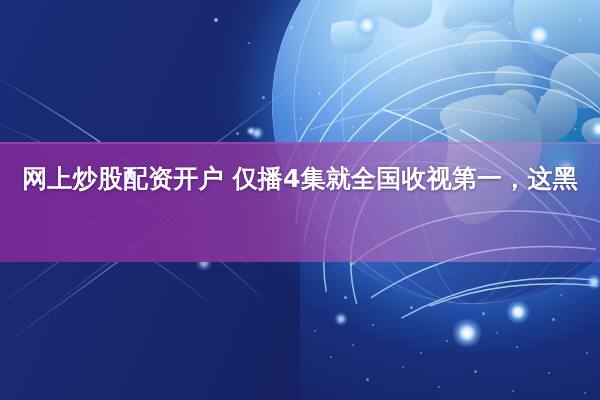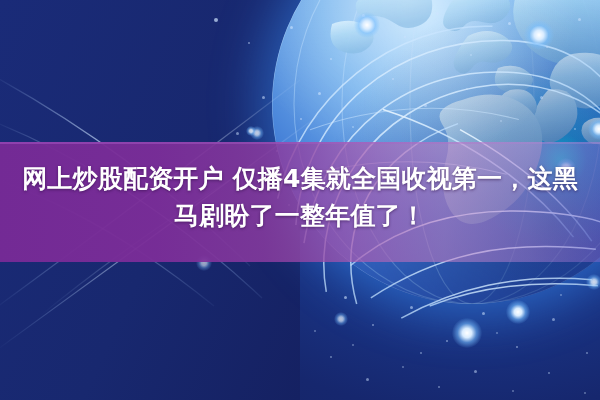--- a/index.html
+++ b/index.html
@@ -256,16 +256,15 @@
     <span class="glow" style="left:196px;top:255px;width:16px;height:16px;opacity:.6"></span>
     <span class="glow" style="left:246px;top:126px;width:10px;height:10px;opacity:.8"></span>
     <span class="glow" style="left:556px;top:158px;width:20px;height:20px;opacity:.7"></span>
   </div>
 
   <div class="band"></div>
   <div class="band-edge-top"></div>
 
   <div class="headline">
     <span class="l1">网上炒股配资开户 仅播4集就全国收视第一，这黑</span>
-    <span class="l2">马剧盼了一整年值了！</span>
   </div>
 
 </div>
 
 </body></html>

